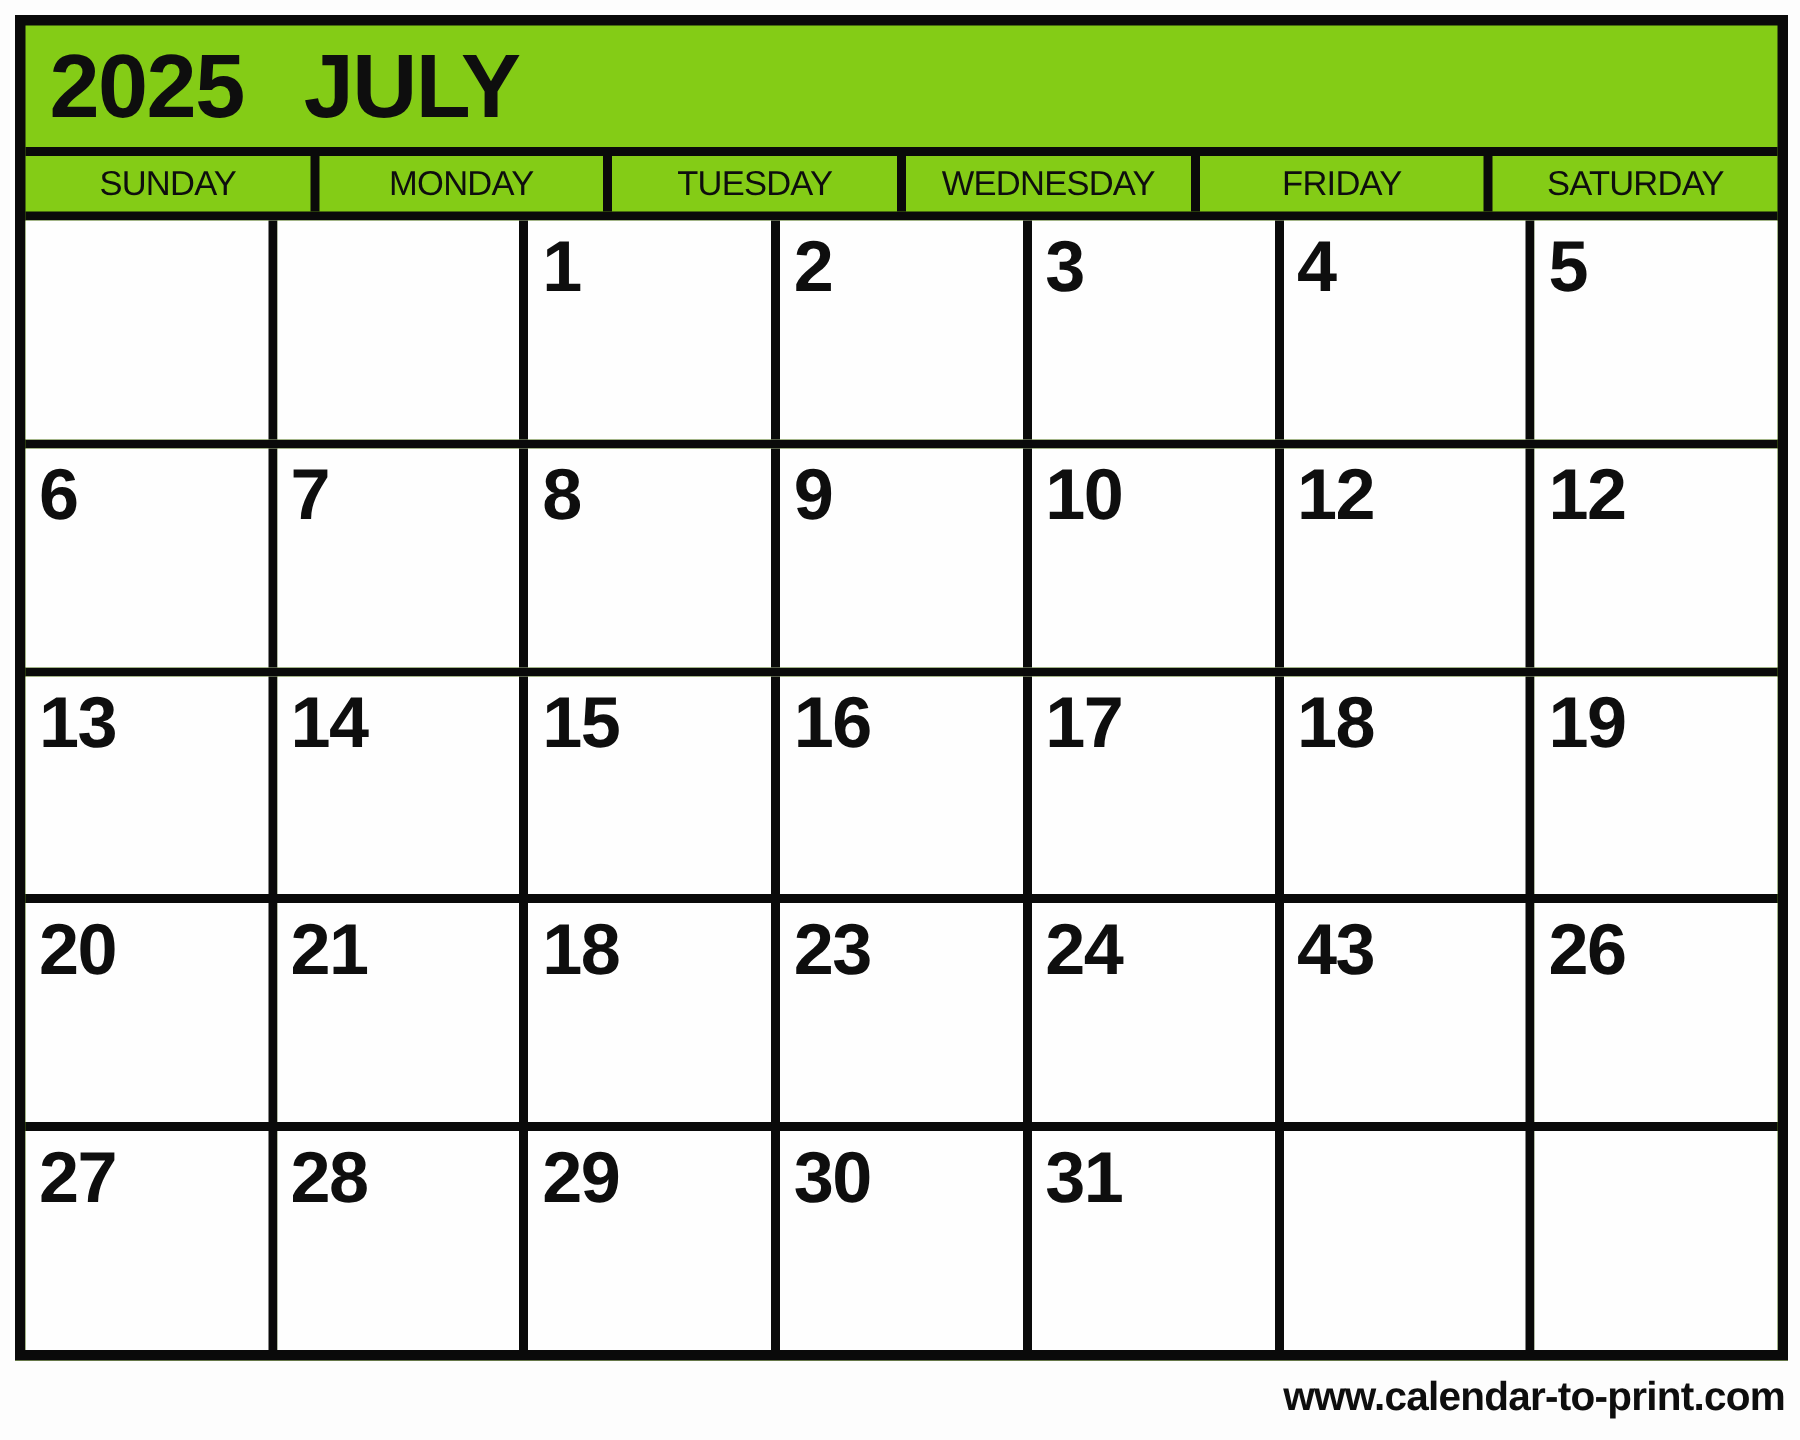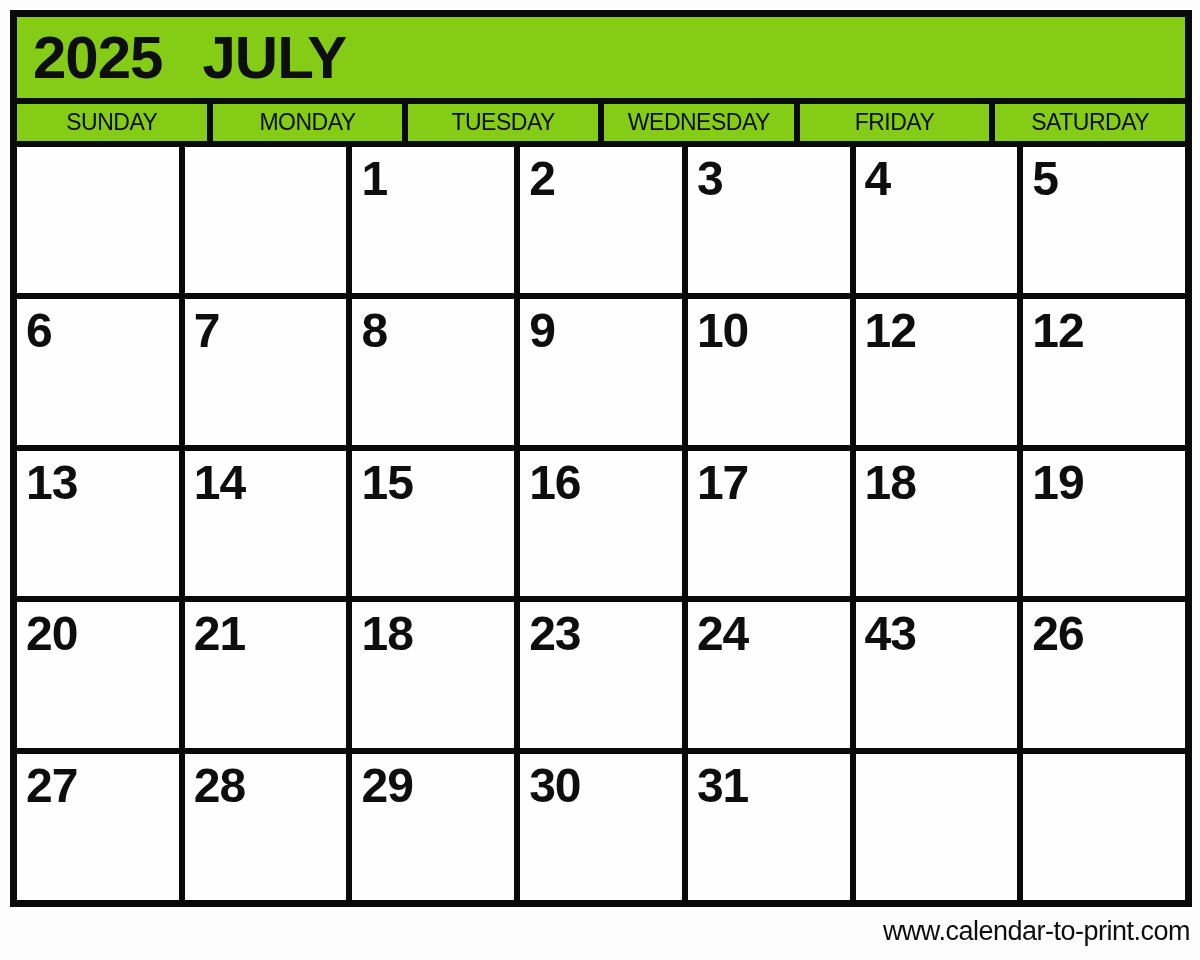--- a/index.html
+++ b/index.html
@@ -71,21 +71,21 @@
     letter-spacing: -1px;
     background: #fefefe;
   }
   .date-cell:last-child { border-right: none; }
 
   .footer {
     position: absolute;
     right: 10px;
     top: 916px;
     font-size: 27px;
-    font-weight: normal;
+    font-weight: bold;
     letter-spacing: -0.5px;
   }
 </style>
 </head>
 <body>
 
 <div class="page">
   <div class="calendar">
 
     <div class="title-row">

